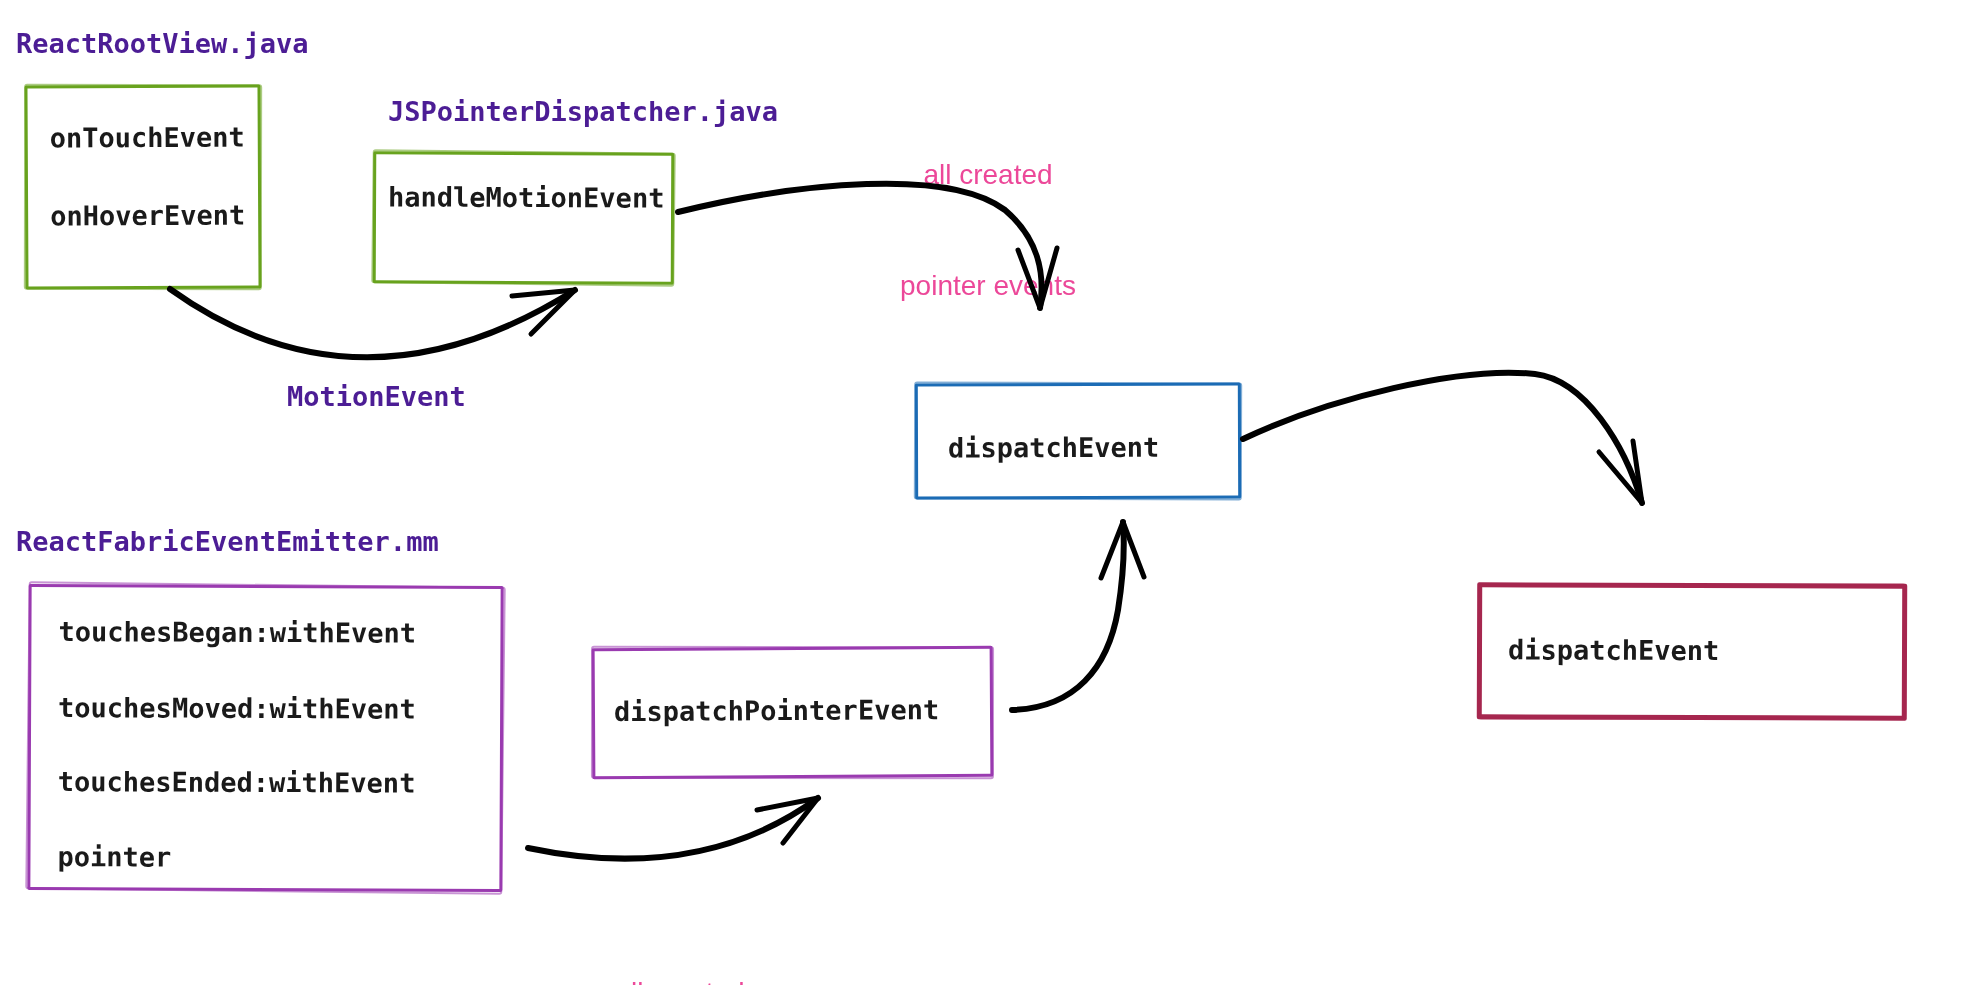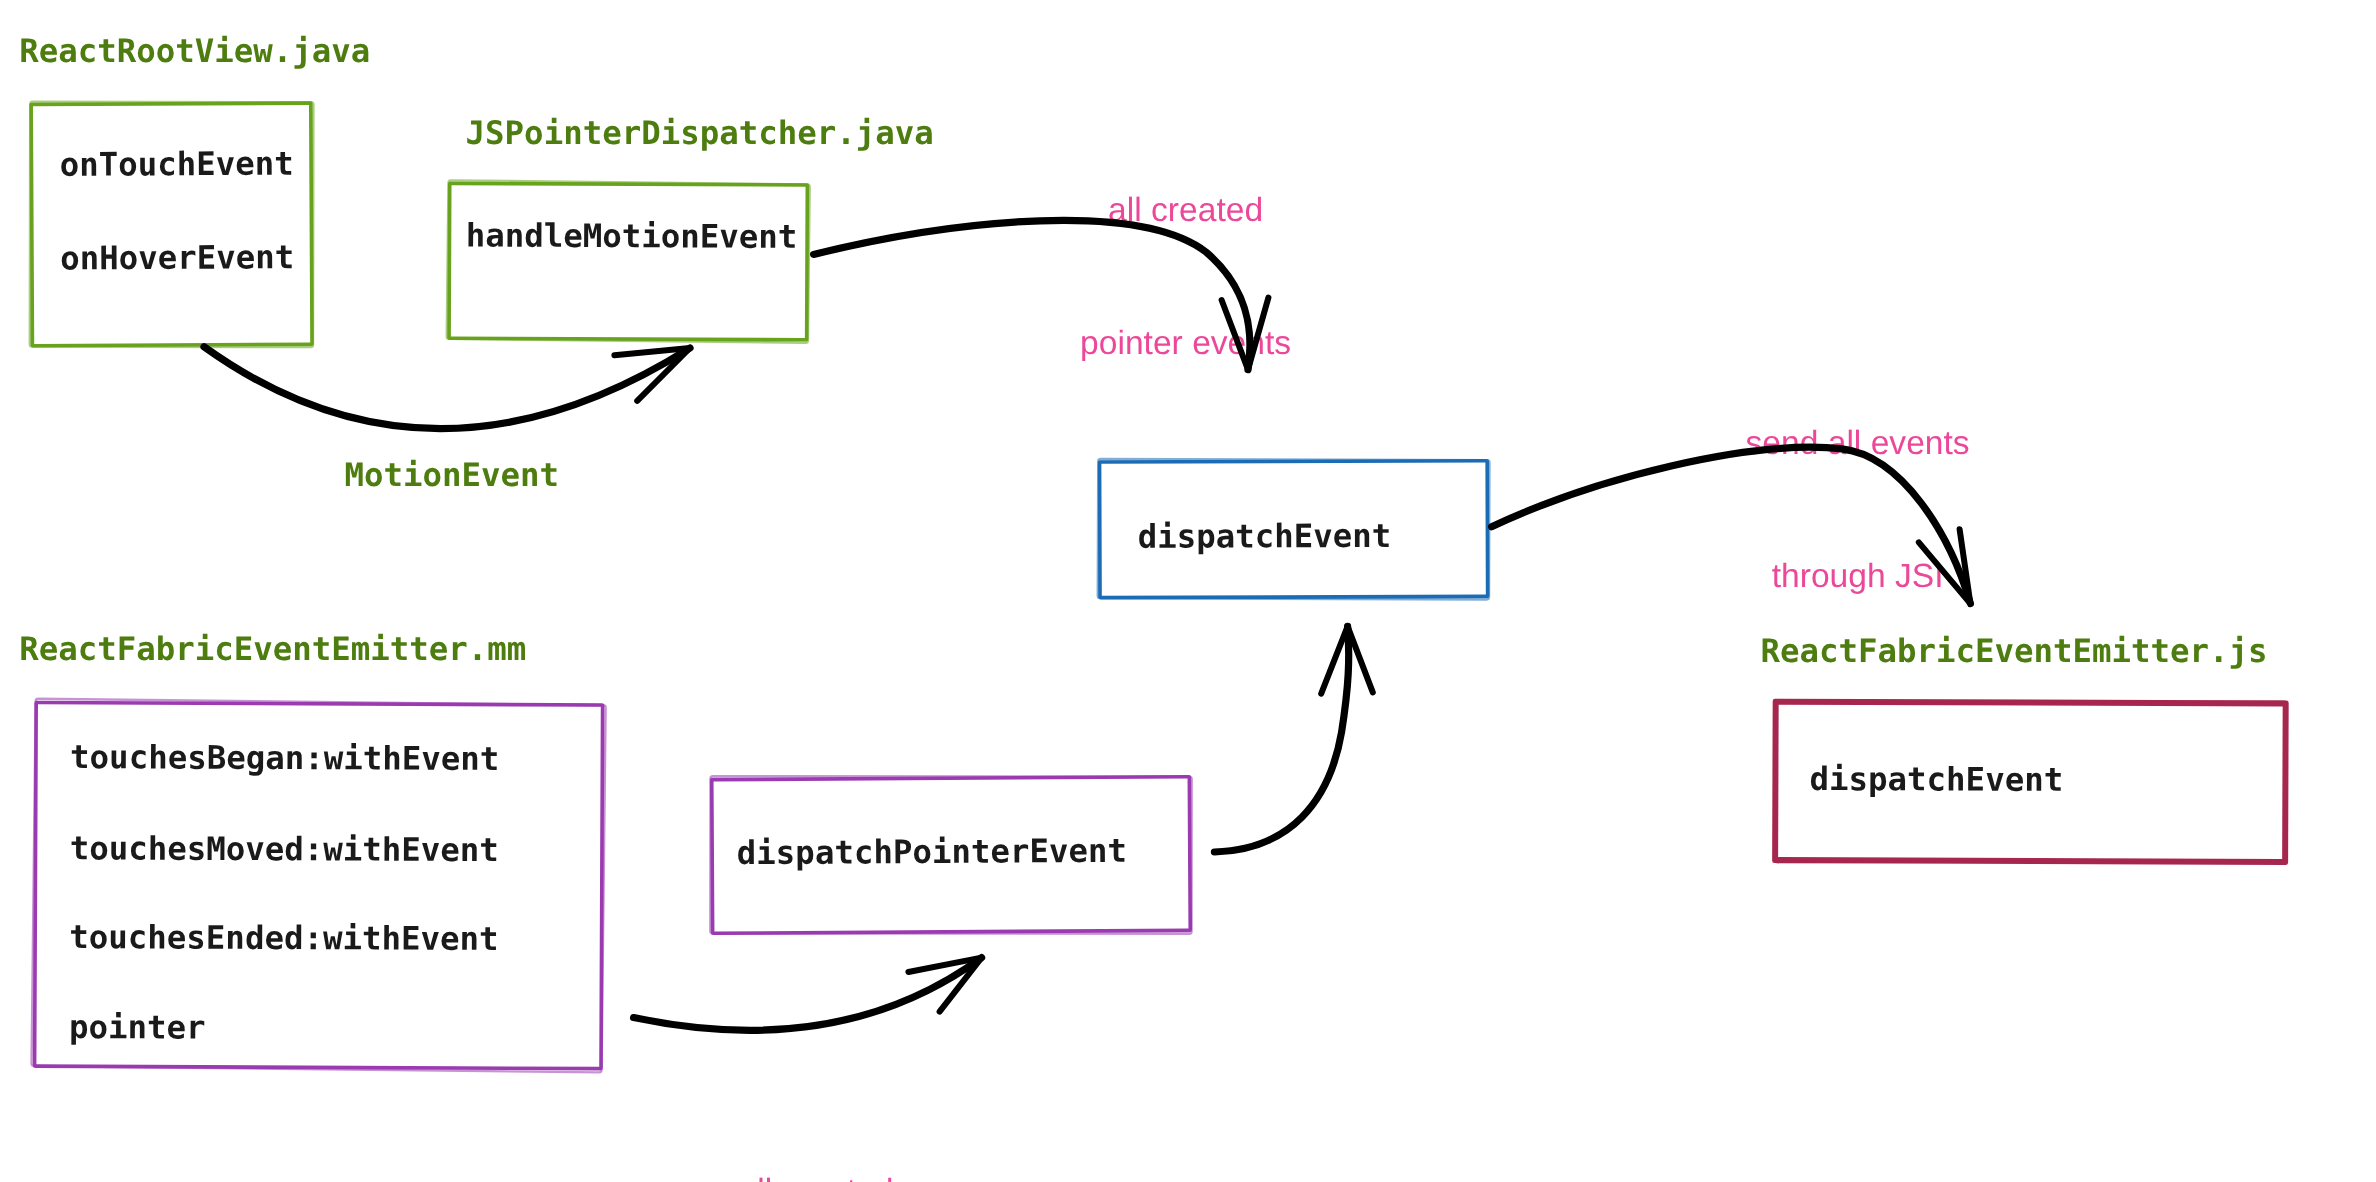--- a/index.html
+++ b/index.html
@@ -1,18 +1,18 @@
 <!DOCTYPE html>
 <html><head>
 <meta charset="utf-8">
 <style>
   html,body{margin:0;padding:0;background:#ffffff;}
   .canvas{position:relative;width:1980px;height:985px;background:#ffffff;overflow:hidden;
           font-family:"DejaVu Sans Mono",monospace;}
-  .code-label{position:absolute;font:bold 27px/1.25 "DejaVu Sans Mono",monospace;color:#4d7c0f;white-space:pre;}
+  .code-label{position:absolute;font:bold 27px/1.25 "DejaVu Sans Mono",monospace;color:#4c1d95;white-space:pre;}
   .sans-label{position:absolute;font:28px/37px "Liberation Sans",sans-serif;color:#ec4899;text-align:center;white-space:pre;}
   .box{position:absolute;border:3px solid currentColor;background:#ffffff;border-radius:2px;}
   .box::before{content:"";position:absolute;inset:-4px;border:2px solid currentColor;opacity:.55;
                transform:rotate(.4deg);border-radius:3px;pointer-events:none;}
   .green{color:#68a31e;}
   .blue{color:#1c6cb5;}
   .purple{color:#9a3bb0;}
   .red{color:#a6274f;border-width:5px;}
   .red::before{transform:rotate(-.35deg);}
   .method{position:absolute;font:bold 27px/1.2 "DejaVu Sans Mono",monospace;color:#1a1a1a;white-space:pre;}
@@ -24,21 +24,20 @@
 <div class="canvas">
 
   <div class="code-label" style="left:16px;top:27px">ReactRootView.java</div>
 
   <div class="code-label" style="left:388px;top:95px">JSPointerDispatcher.java</div>
 
 
   <div class="code-label" style="left:16px;top:525px">ReactFabricEventEmitter.mm</div>
 
 
-  <div class="code-label" style="left:1467px;top:527px">ReactFabricEventEmitter.js</div>
 
   <div class="box green" style="left:25px;top:85px;width:230px;height:198px;transform:rotate(-.3deg)">
     <span class="method" style="left:22px;top:34px">onTouchEvent</span>
     <span class="method" style="left:22px;top:112px">onHoverEvent</span>
   </div>
 
   <div class="box green" style="left:373px;top:152px;width:295px;height:126px;transform:rotate(.25deg)">
     <span class="method" style="left:12px;top:27px">handleMotionEvent</span>
   </div>
 
@@ -61,24 +60,20 @@
     <span class="method" style="left:26px;top:47px">dispatchEvent</span>
   </div>
 
   <div class="code-label" style="left:287px;top:380px">MotionEvent</div>
 
   <div class="sans-label" style="left:868px;top:82px;width:240px">
     <div>all created</div>
     <div>pointer events</div>
   </div>
 
-  <div class="sans-label" style="left:1418px;top:276px;width:260px">
-    <div>send all events</div>
-    <div>through JSI</div>
-  </div>
 
   <div class="sans-label" style="left:560px;top:900px;width:240px">
     <div>all created</div>
     
   </div>
 
   <svg class="arrows" width="1980" height="985" viewBox="0 0 1980 985">
     <g stroke="#000000" stroke-width="6" fill="none" stroke-linecap="round" stroke-linejoin="round">
       <path d="M 170 289 Q 360 425 575 290"></path>
       <path stroke-width="5" d="M 575 290 L 512 296 M 575 290 L 531 334"></path>

